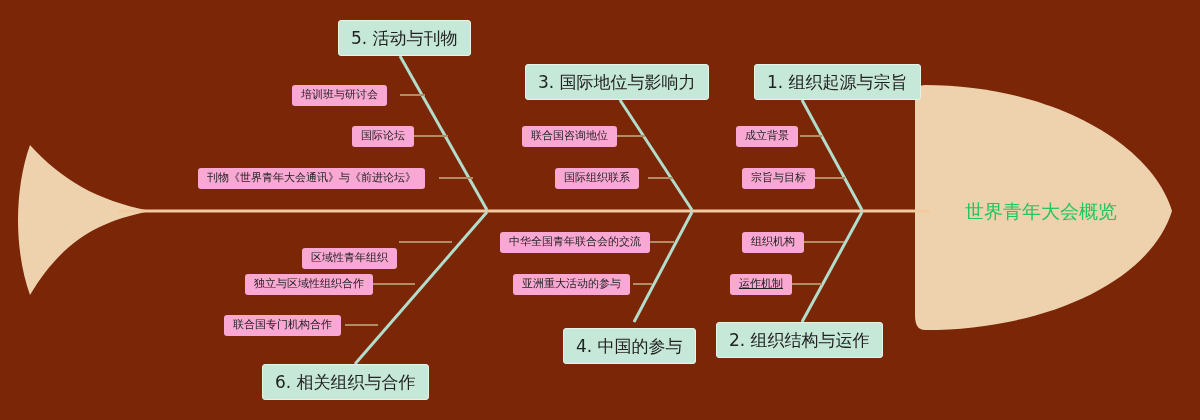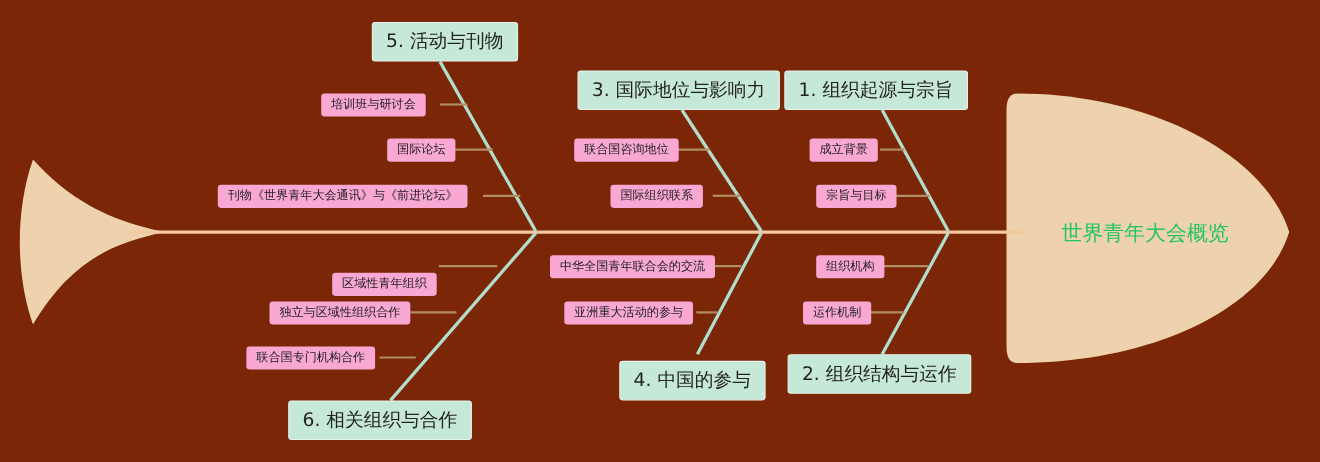--- a/index.html
+++ b/index.html
@@ -105,21 +105,21 @@
   </svg>
 
   <div class="node cat-box" style="left:338px; top:20px;">
     <span>5. 活动与刊物</span>
   </div>
 
   <div class="node cat-box" style="left:525px; top:64px;">
     <span>3. 国际地位与影响力</span>
   </div>
 
-  <div class="node cat-box" style="left:713px; top:64px;">
+  <div class="node cat-box" style="left:754px; top:64px;">
     <span>1. 组织起源与宗旨</span>
   </div>
 
   <div class="node cat-box" style="left:262px; top:364px;">
     <span>6. 相关组织与合作</span>
   </div>
 
   <div class="node cat-box" style="left:563px; top:328px;">
     <span>4. 中国的参与</span>
   </div>
@@ -165,19 +165,19 @@
   <div class="node sub-box" style="left:224px; top:315px;">
     <span>联合国专门机构合作</span>
   </div>
   <div class="node sub-box" style="left:513px; top:274px;">
     <span>亚洲重大活动的参与</span>
   </div>
 
   <div class="node sub-box" style="left:742px; top:232px;">
     <span>组织机构</span>
   </div>
-  <div class="node sub-box" style="left:730px; top:274px;">
+  <div class="node sub-box" style="left:730px; top:274px;text-decoration:underline;">
     <span>运作机制</span>
   </div>
 
   <div class="head-label" style="left:965px; top:199px;">世界青年大会概览</div>
 
 </div>
 
 </body></html>

